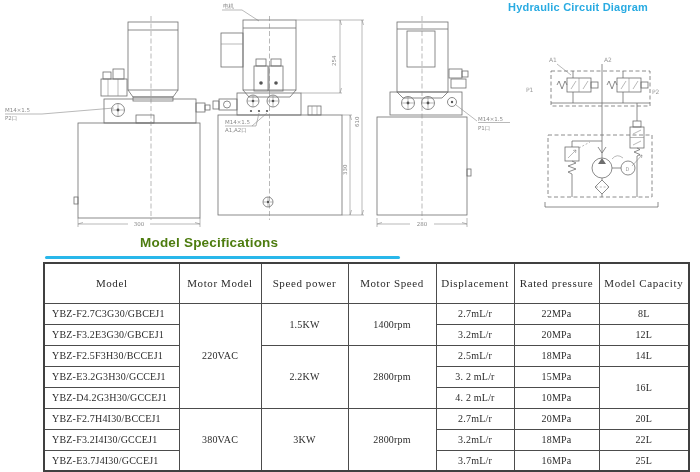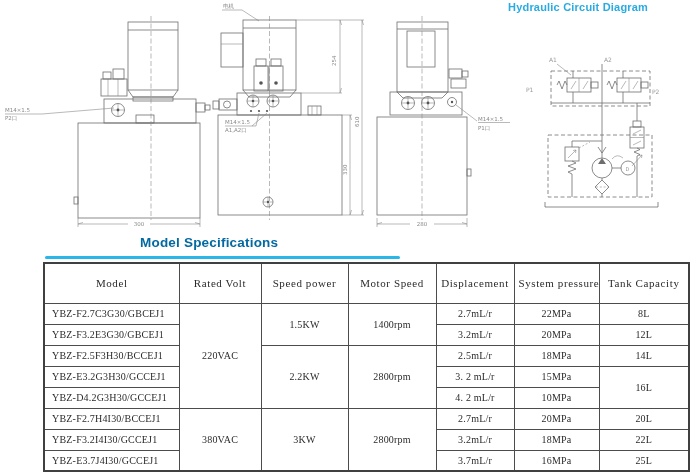--- a/index.html
+++ b/index.html
@@ -6,21 +6,21 @@
   body{
     width:700px;height:472px;position:relative;background:#ffffff;
     font-family:"Liberation Sans",sans-serif;overflow:hidden;
   }
   .circuit-title{
     position:absolute;left:508px;top:1px;font-size:11px;font-weight:700;
     color:#29ABE2;letter-spacing:0.2px;
   }
   .specs-title{
     position:absolute;left:140px;top:235px;font-size:13.5px;font-weight:700;
-    color:#0369a1;letter-spacing:0.2px;text-align:right;
+    color:#4d7c0f;letter-spacing:0.2px;text-align:right;
   }
   .specs-underline{
     position:absolute;left:45px;top:256px;width:355px;height:3px;
     background:#29B7EA;border-radius:2px;
   }
   svg.drawings{position:absolute;left:0;top:0;}
   svg .ln{stroke:#6e6e6e;stroke-width:0.8;fill:none;}
   svg .thin{stroke:#8a8a8a;stroke-width:0.6;fill:none;}
   svg .dash{stroke-dasharray:5,2.5;}
   svg .cdash{stroke-dasharray:4,2.5;}
@@ -268,26 +268,26 @@
       <col style="width:82px">
       <col style="width:87px">
     <col style="width:88px">
       <col style="width:78px">
       <col style="width:85px">
     <col style="width:90px">
   </colgroup>
   <thead>
     <tr>
       <th>Model</th>
-      <th>Rated Volt</th>
+      <th>Motor Model</th>
       <th>Speed power</th>
       <th>Motor Speed</th>
       <th>Displacement</th>
-      <th>System pressure</th>
-      <th>Tank Capacity</th>
+      <th>Rated pressure</th>
+      <th>Model Capacity</th>
     </tr>
   </thead>
   <tbody>
     <tr>
       <td class="model">YBZ-F2.7C3G30/GBCEJ1</td>
       <td rowspan="5">220VAC</td>
       <td rowspan="2">1.5KW</td>
       <td rowspan="2">1400rpm</td>
       <td>2.7mL/r</td>
       <td>22MPa</td>

